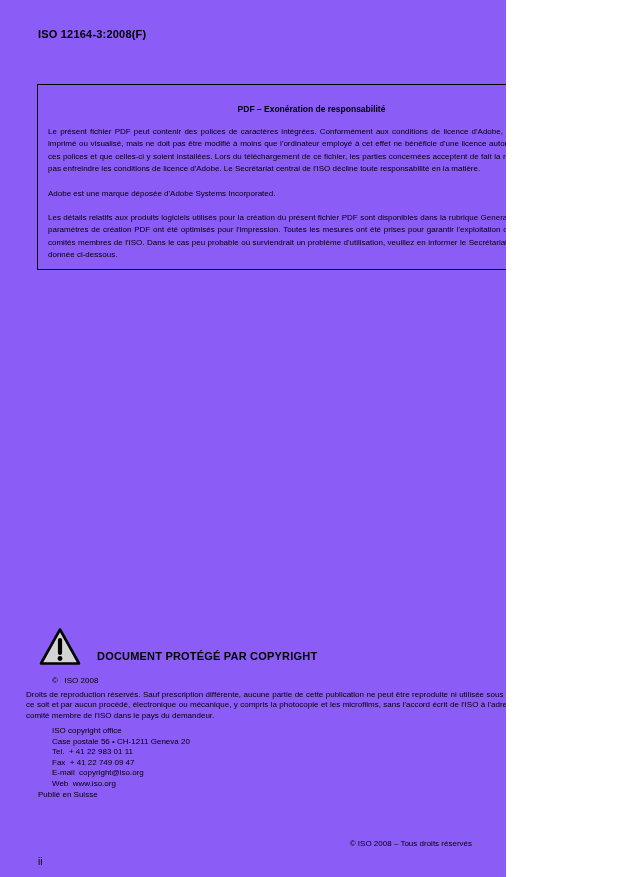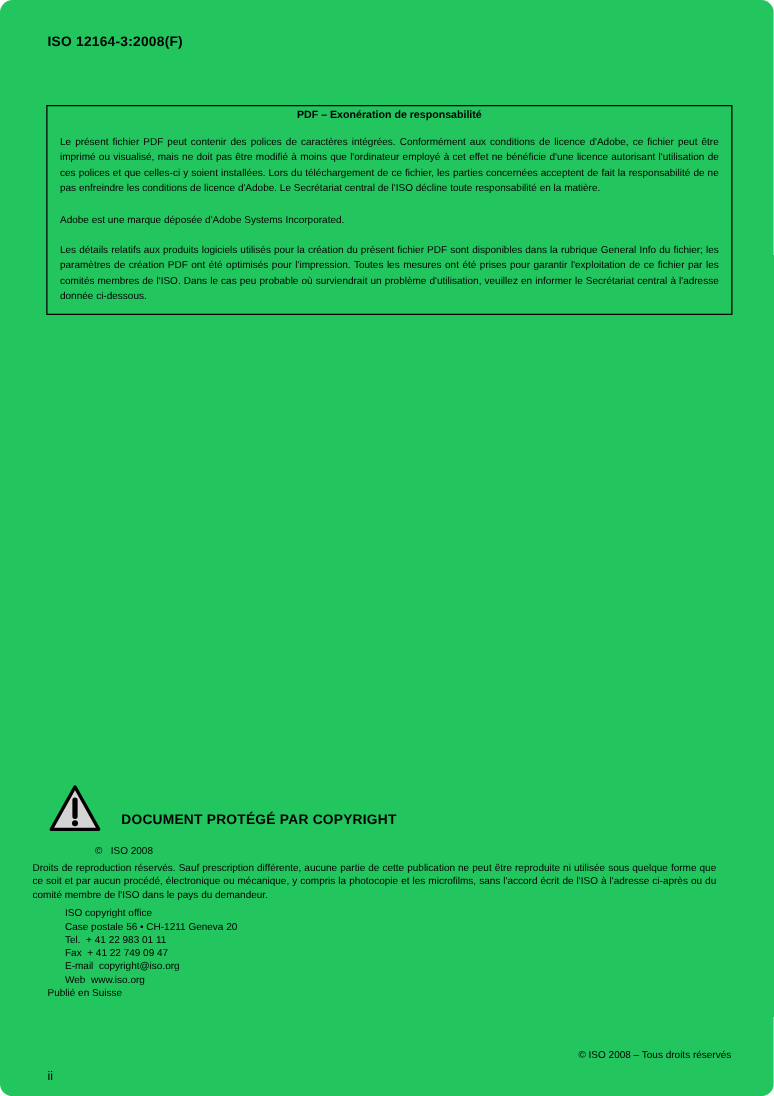--- a/index.html
+++ b/index.html
@@ -4,41 +4,40 @@
 <style>
   html, body {
     margin: 0;
     padding: 0;
     background: #ffffff;
     font-family: "Liberation Sans", sans-serif;
     color: #000000;
   }
   .page {
     position: relative;
-    width: 619px;
+    width: 506px;
     height: 877px;
-    background: #22c55e;
+    background: #8b5cf6;
     overflow: hidden;
-    border-radius: 10px;
   }
   .doc-header {
     position: absolute;
     left: 38px;
     top: 28px;
     font-size: 11px;
     font-weight: bold;
     letter-spacing: 0.2px;
   }
   .disclaimer-box {
     position: absolute;
     left: 37px;
     top: 84px;
     width: 527px;
     border: 1px solid #000000;
-    padding: 0 10px 7px 10px;
+    padding: 18px 10px 7px 10px;
     box-sizing: content-box;
   }
   .box-title {
     text-align: center;
     font-size: 8.5px;
     font-weight: bold;
     margin: 1px 0 7px 0;
   }
   .box-para {
     font-size: 8px;
@@ -57,21 +56,21 @@
   .copyright-heading {
     position: absolute;
     left: 97px;
     top: 650px;
     font-size: 11px;
     font-weight: bold;
     letter-spacing: 0.2px;
   }
   .iso-copyright-line {
     position: absolute;
-    left: 52px;
+    left: 28px;
     top: 676px;
     font-size: 8px;
     white-space: pre;
     padding-left: 24px;
   }
   .copyright-notice {
     position: absolute;
     left: 26px;
     top: 690px;
     width: 547px;

